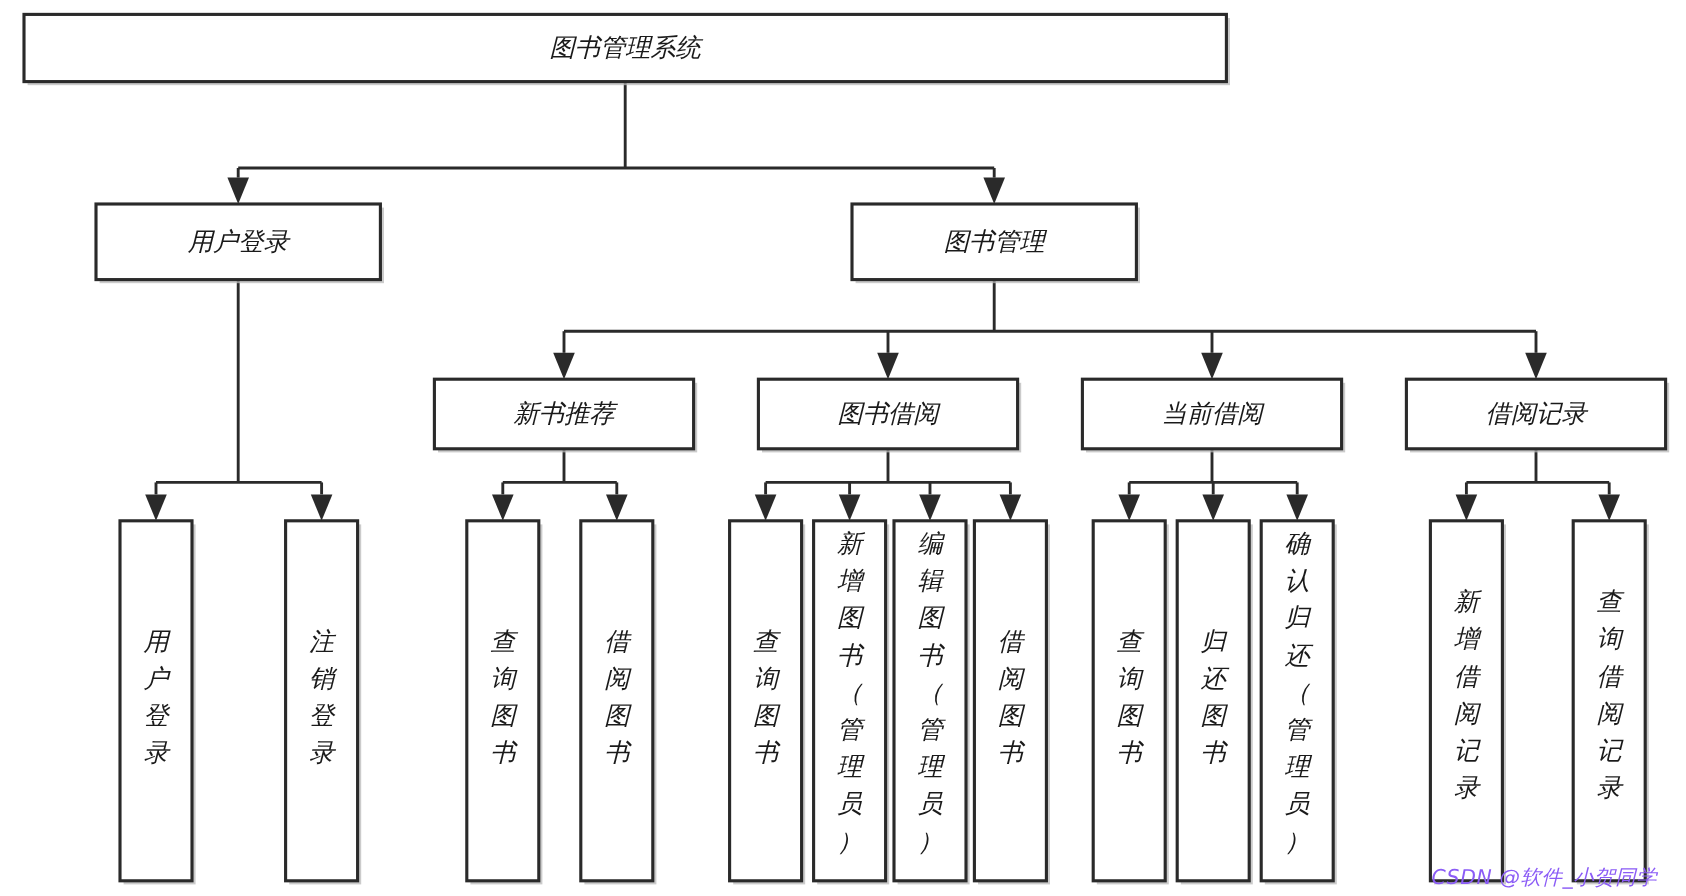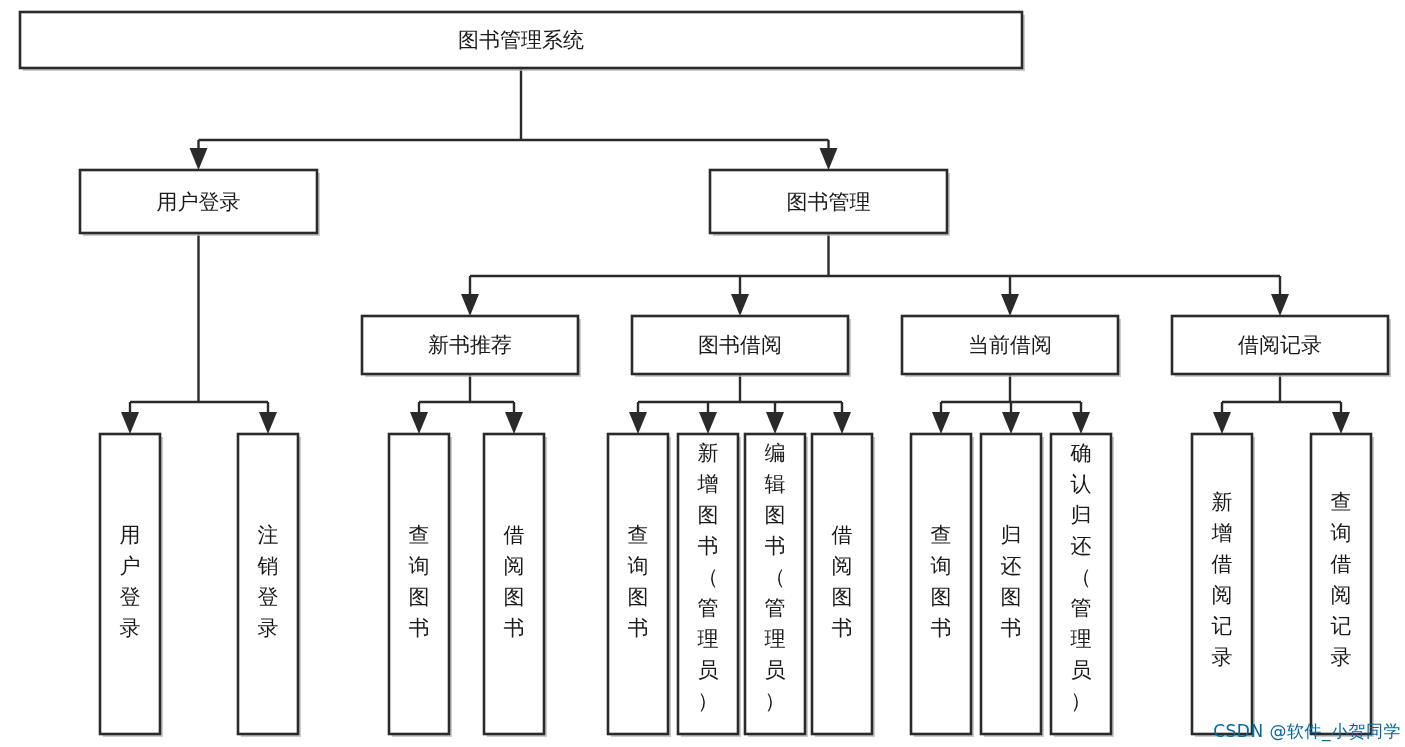--- a/index.html
+++ b/index.html
@@ -11,20 +11,21 @@
     width: 1405px;
     height: 747px;
     overflow: hidden;
     font-family: "DejaVu Sans", "Liberation Sans", sans-serif;
   }
   #diagram-root {
     position: relative;
     width: 1405px;
     height: 747px;
     background: #ffffff;
+    font-style: italic;
   }
   svg.flow {
     position: absolute;
     top: 0;
     left: 0;
     width: 1405px;
     height: 747px;
     display: block;
   }
   .node-box {
@@ -53,25 +54,25 @@
     dominant-baseline: middle;
   }
   .node-label-vertical {
     fill: #1a1a1a;
     font-family: "DejaVu Sans", "Liberation Sans", sans-serif;
     font-size: 21px;
     text-anchor: middle;
   }
   .watermark {
     position: absolute;
-    right: 4px;
+    right: 24px;
     bottom: 4px;
     font-family: "DejaVu Sans", "Liberation Sans", sans-serif;
     font-size: 17px;
-    color: #0369a1;
+    color: #8b5cf6;
     letter-spacing: 0.5px;
     white-space: nowrap;
     user-select: none;
   }
 </style>
 </head>
 <body>
 
 <div id="diagram-root">
 

